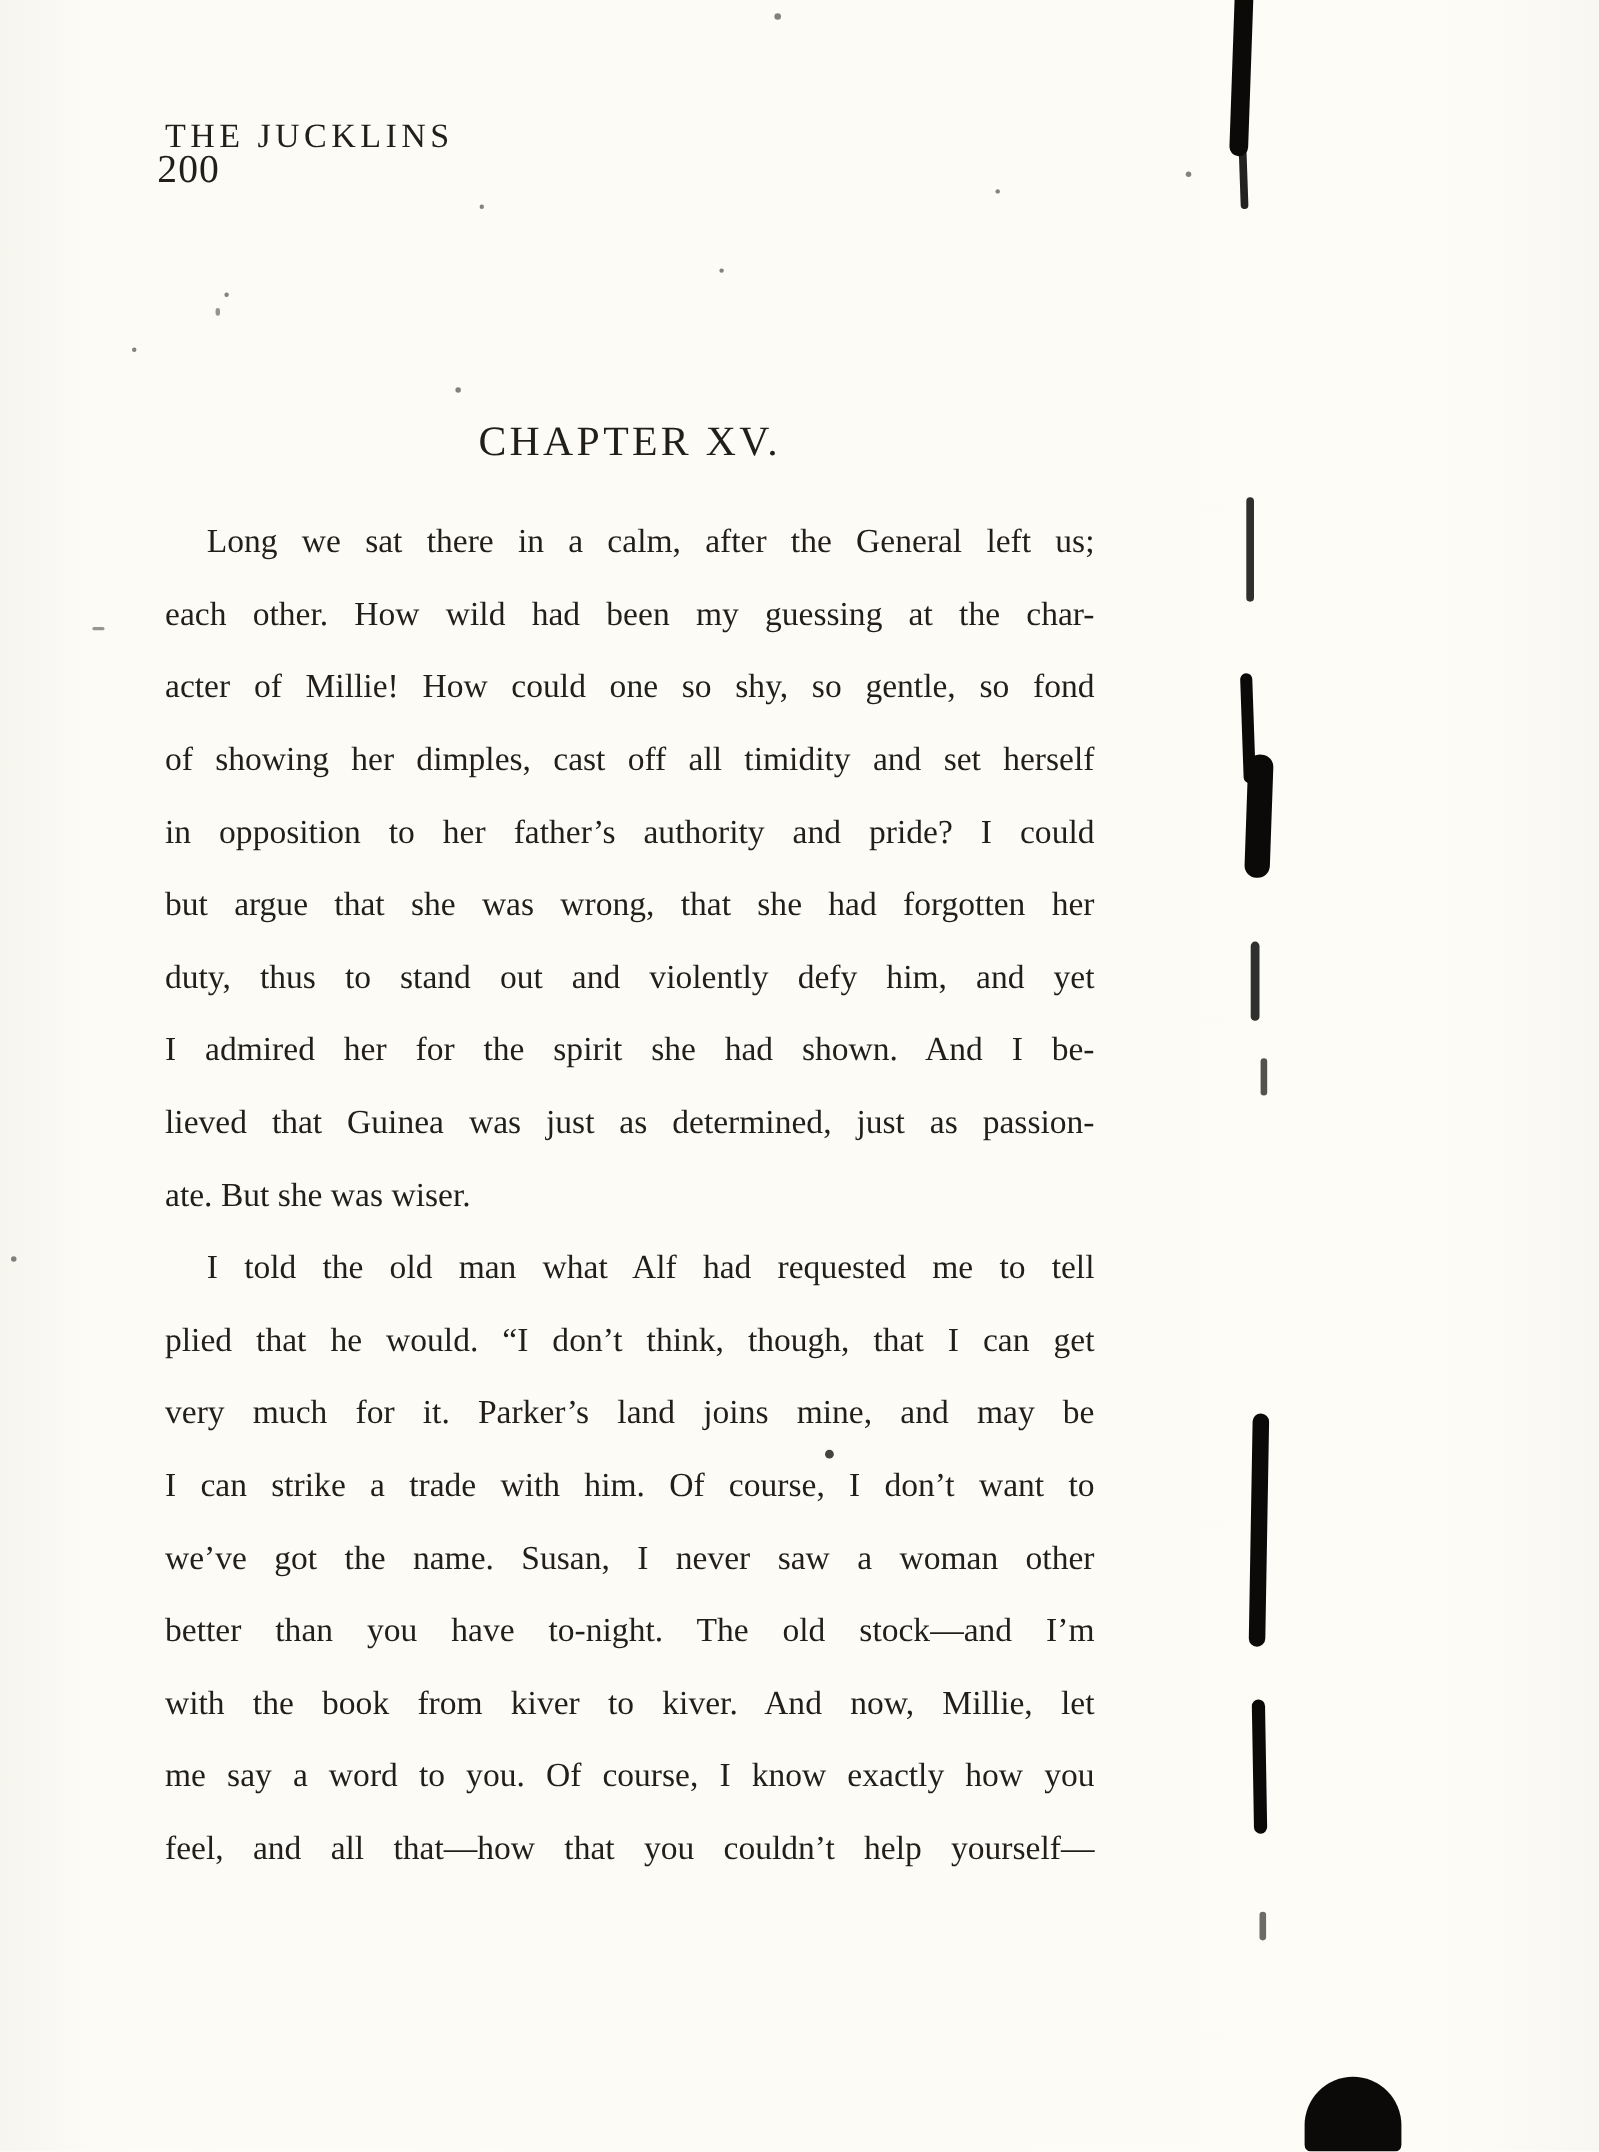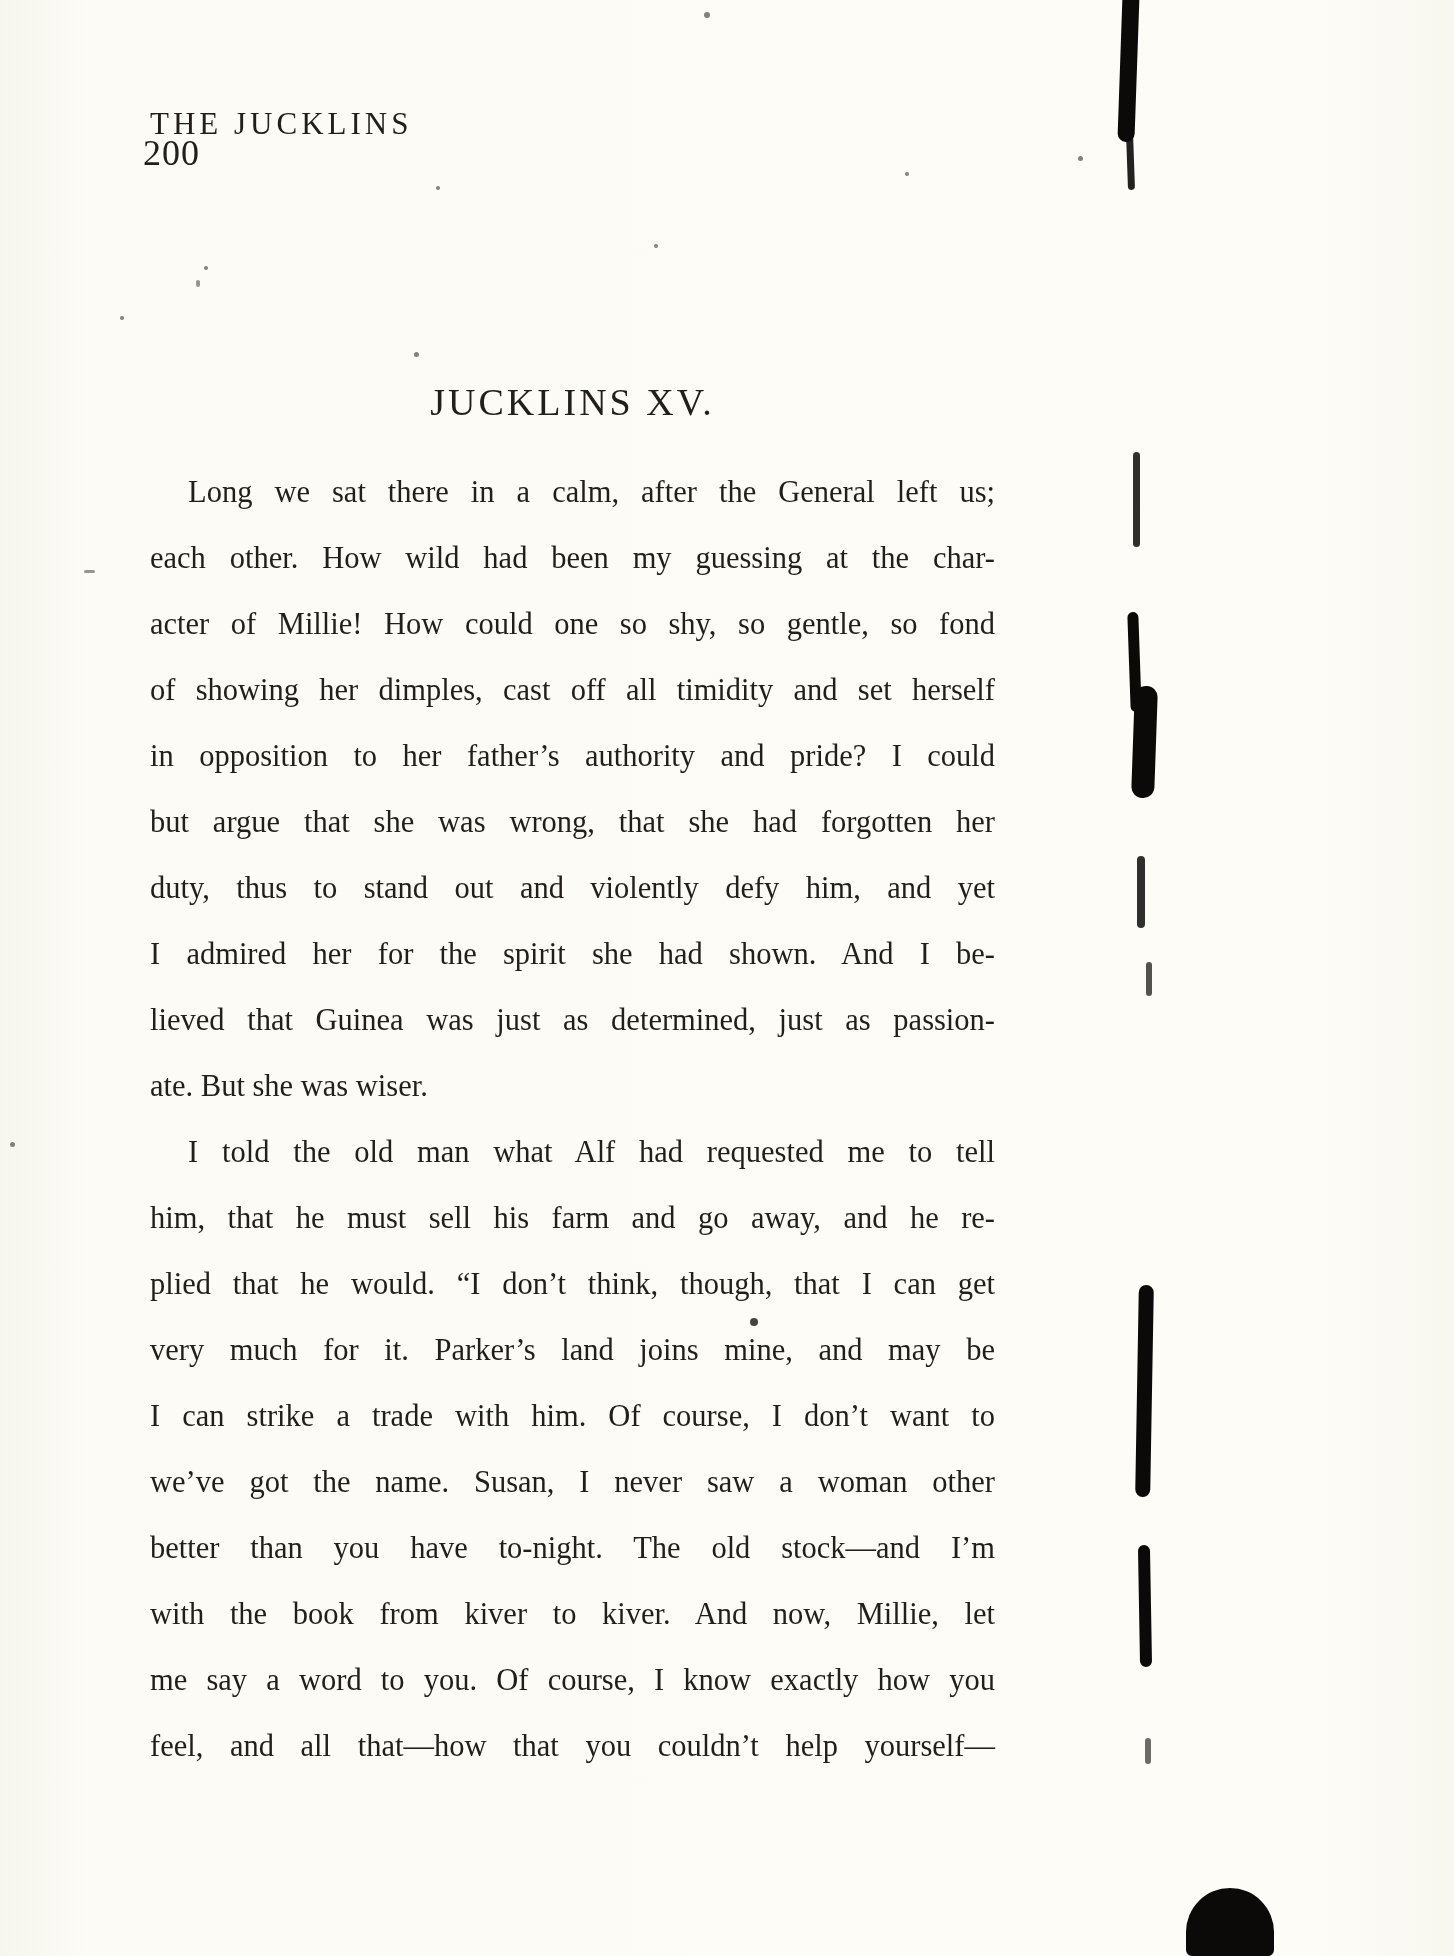--- a/index.html
+++ b/index.html
@@ -78,38 +78,37 @@
   .s12 { left: 10px;   top: 1142px; width: 5px; height: 5px; }
 </style>
 </head>
 <body>
 
 <div class="page">
 
   <span class="page-number">200</span>
   <div class="running-title">THE JUCKLINS</div>
 
-  <h1 class="chapter-heading">JUCKLINS XV.</h1>
+  <h1 class="chapter-heading">CHAPTER XV.</h1>
 
   <main class="text-block">
     <p class="para">
       <span class="line indent">Long we sat there in a calm, after the General left us;</span>
       <span class="line">each other. How wild had been my guessing at the char-</span>
       <span class="line">acter of Millie! How could one so shy, so gentle, so fond</span>
       <span class="line">of showing her dimples, cast off all timidity and set herself</span>
       <span class="line">in opposition to her father’s authority and pride? I could</span>
       <span class="line">but argue that she was wrong, that she had forgotten her</span>
       <span class="line">duty, thus to stand out and violently defy him, and yet</span>
       <span class="line">I admired her for the spirit she had shown. And I be-</span>
       <span class="line">lieved that Guinea was just as determined, just as passion-</span>
       <span class="line short-last">ate. But she was wiser.</span>
     </p>
     <p class="para">
       <span class="line indent">I told the old man what Alf had requested me to tell</span>
-      <span class="line">him, that he must sell his farm and go away, and he re-</span>
       <span class="line">plied that he would. “I don’t think, though, that I can get</span>
       <span class="line">very much for it. Parker’s land joins mine, and may be</span>
       <span class="line">I can strike a trade with him. Of course, I don’t want to</span>
       <span class="line">we’ve got the name. Susan, I never saw a woman other</span>
       <span class="line">better than you have to-night. The old stock—and I’m</span>
       <span class="line">with the book from kiver to kiver. And now, Millie, let</span>
       <span class="line">me say a word to you. Of course, I know exactly how you</span>
       <span class="line">feel, and all that—how that you couldn’t help yourself—</span>
     </p>
   </main>

